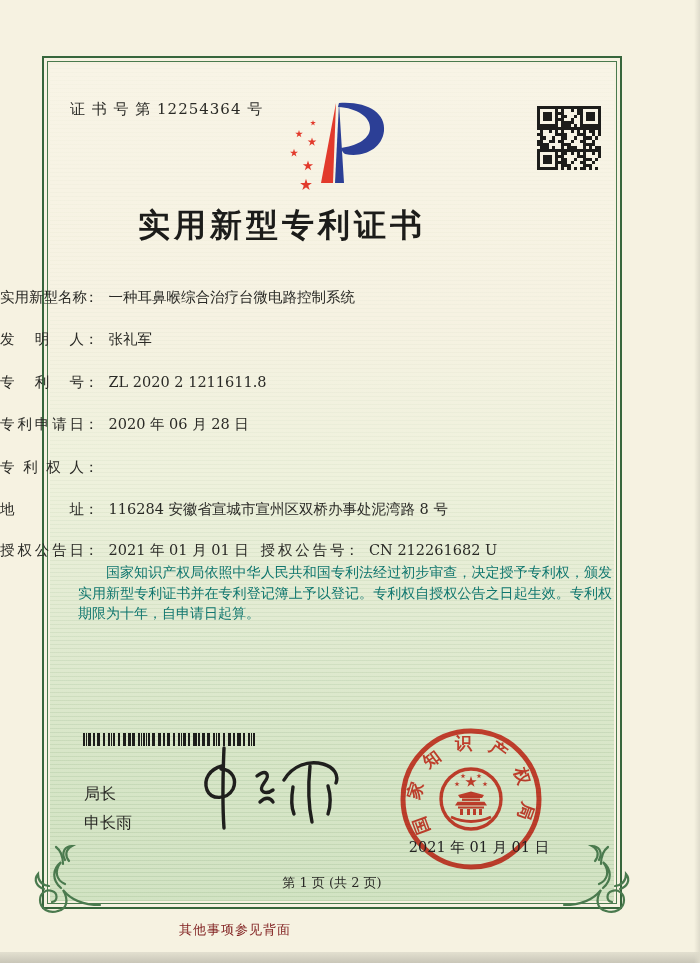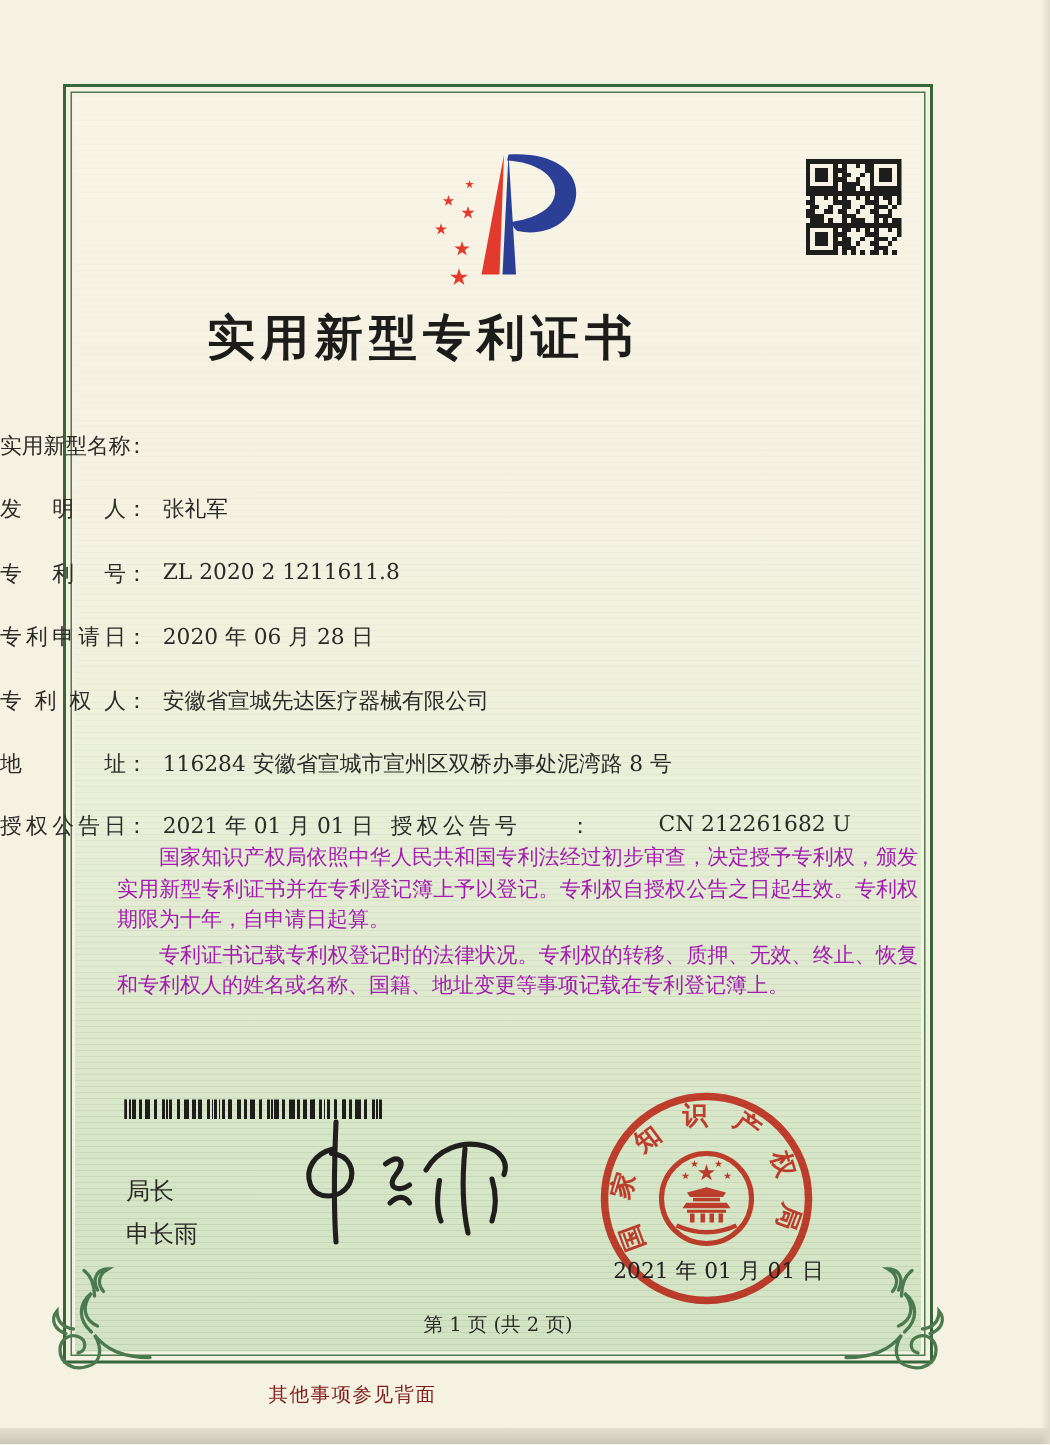--- a/index.html
+++ b/index.html
@@ -27,23 +27,23 @@
   .qr{position:absolute;left:537px;top:106px;width:64px;height:64px;}
   .title{position:absolute;left:42px;top:204px;width:480px;text-align:center;
     font-size:32px;font-weight:bold;letter-spacing:4px;color:#1c1c1a;}
   .fields{position:absolute;left:0;top:276px;width:620px;}
   .frow{height:42.5px;display:flex;align-items:center;font-size:14.5px;}
   .frow.grant{height:38px;}
   .flabel{display:inline-block;width:84px;text-align:justify;text-align-last:justify;white-space:nowrap;}
   .fcolon{display:inline-block;}
   .fvalue{margin-left:10px;white-space:nowrap;}
   .fvalue.w150{width:150px;margin-left:10px;}
-  .grant2{margin-left:2px;display:flex;align-items:center;gap:35px;}
+  .grant2{margin-left:2px;display:flex;align-items:center;}
   .paras{position:absolute;left:78px;top:562px;width:534px;font-size:14px;
-    line-height:20.5px;text-align:justify;color:#a21caf;}
+    line-height:20.5px;text-align:justify;color:#0f766e;}
   .paras p{margin:0;text-indent:2em;}
   .paras p + p{margin-top:3px;}
   .barcode{position:absolute;left:83px;top:733px;width:175px;height:13px;
     background-image:
       repeating-linear-gradient(90deg,#1d1d1b 0 2px,rgba(0,0,0,0) 2px 5px),
       repeating-linear-gradient(90deg,#1d1d1b 0 1px,rgba(0,0,0,0) 1px 7px),
       repeating-linear-gradient(90deg,rgba(0,0,0,0) 0 3px,#1d1d1b 3px 4px,rgba(0,0,0,0) 4px 11px);}
   .director-title{position:absolute;left:84px;top:784px;font-size:16px;
     font-family:"DejaVu Sans","Liberation Sans",sans-serif;}
   .director-name{position:absolute;left:84px;top:813px;font-size:16px;
@@ -63,20 +63,21 @@
 </head>
 <body>
 
 <div class="paper">
 
   <div class="frame">
     <div class="frame-inner"></div>
     <div class="interior"></div>
   </div>
 
+  <div class="cert-no">证 书 号 第 12254364 号</div>
 
   <svg class="logo" viewBox="0 0 110 95">
     <defs>
       <polygon id="st" points="0,-1 0.588,0.809 -0.951,-0.309 0.951,-0.309 -0.588,0.809"></polygon>
     </defs>
     <g fill="#e23a2c">
       <use href="#st" transform="translate(28,23) scale(3)"></use>
       <use href="#st" transform="translate(14,34) scale(4)"></use>
       <use href="#st" transform="translate(27,42) scale(4.6)"></use>
       <use href="#st" transform="translate(9,53) scale(4.2)"></use>
@@ -359,61 +360,60 @@
         <rect x="19" y="20" width="1" height="1"></rect>
       </g>
   </svg>
 
   <div class="title">实用新型专利证书</div>
 
   <div class="fields">
     <div class="frow">
       <span class="flabel">实用新型名称</span>
         <span class="fcolon">：</span>
+      <span class="fvalue">一种耳鼻喉综合治疗台微电路控制系统</span>
     </div>
     <div class="frow">
       <span class="flabel">发明人</span>
         <span class="fcolon">：</span>
       <span class="fvalue">张礼军</span>
     </div>
     <div class="frow">
       <span class="flabel">专利号</span>
         <span class="fcolon">：</span>
       <span class="fvalue">ZL 2020 2 1211611.8</span>
     </div>
     <div class="frow">
       <span class="flabel">专利申请日</span>
         <span class="fcolon">：</span>
       <span class="fvalue">2020 年 06 月 28 日</span>
     </div>
     <div class="frow">
       <span class="flabel">专利权人</span>
         <span class="fcolon">：</span>
-      <span class="fvalue">安徽省宣城先达医疗器械有限公司</span>
     </div>
     <div class="frow">
       <span class="flabel">地址</span>
         <span class="fcolon">：</span>
       <span class="fvalue">116284 安徽省宣城市宣州区双桥办事处泥湾路 8 号</span>
     </div>
     <div class="frow grant">
       <span class="flabel">授权公告日</span>
         <span class="fcolon">：</span>
       <span class="fvalue w150">2021 年 01 月 01 日</span>
       <span class="grant2">
         <span class="flabel">授权公告号</span>
           <span class="fcolon">：</span>
         <span class="fvalue">CN 212261682 U</span>
       </span>
     </div>
   </div>
 
   <div class="paras">
     <p>国家知识产权局依照中华人民共和国专利法经过初步审查，决定授予专利权，颁发实用新型专利证书并在专利登记簿上予以登记。专利权自授权公告之日起生效。专利权期限为十年，自申请日起算。</p>
-    <p>专利证书记载专利权登记时的法律状况。专利权的转移、质押、无效、终止、恢复和专利权人的姓名或名称、国籍、地址变更等事项记载在专利登记簿上。</p>
   </div>
 
   <div class="barcode"></div>
 
   <div class="director-title">局长</div>
   <div class="director-name">申长雨</div>
 
   <svg class="signature" viewBox="0 0 155 92">
     <g fill="none" stroke="#1f1f1d" stroke-width="3.4" stroke-linecap="round" stroke-linejoin="round">
       <path d="M32,24 C20,27 13,37 17,48 C21,58 37,58 43,47 C47,38 43,28 31,27"></path>

